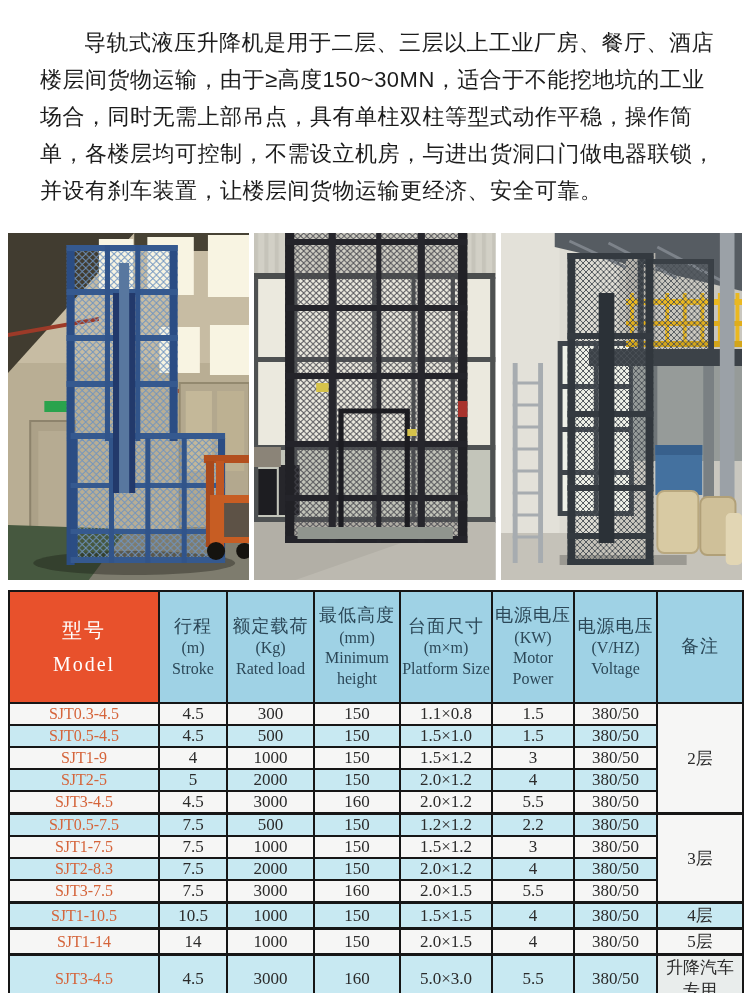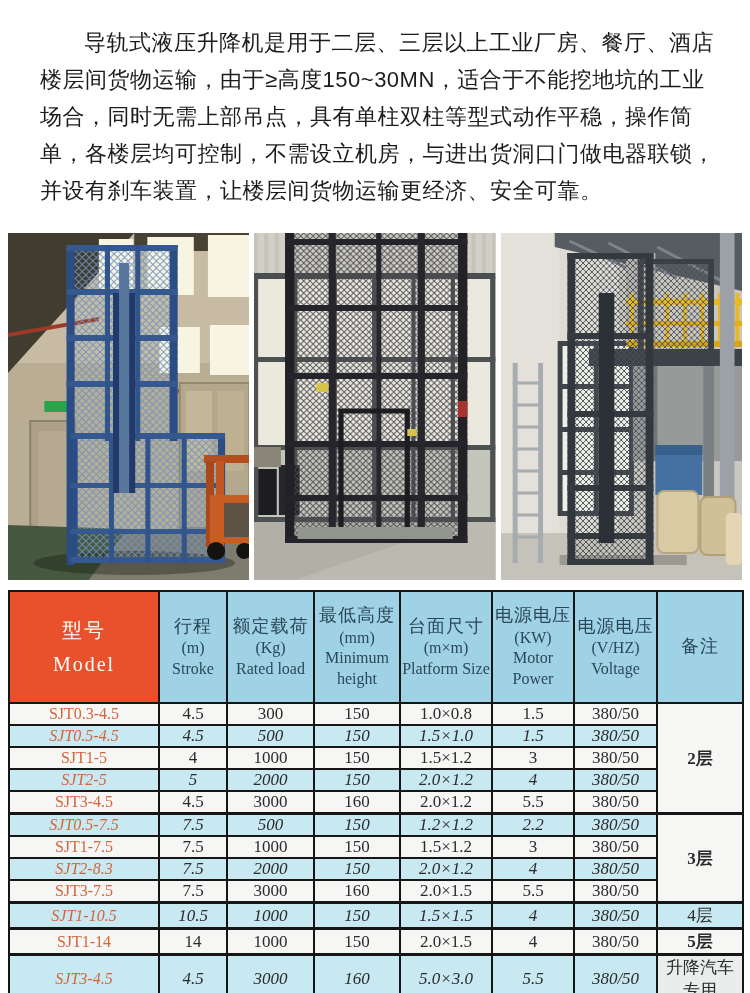--- a/index.html
+++ b/index.html
@@ -35,22 +35,22 @@
   th.blue-head {
     background:var(--header-blue); color:var(--header-text);
     font-weight:normal; font-size:16px; line-height:1.3;
   }
   th.blue-head .zh { font-size:18px; letter-spacing:1px; }
   .spec-table tbody tr { height:14px; }
   .spec-table tbody tr.tall { height:46px; }
   .spec-table tbody td { font-size:17px; color:var(--cell-text); }
   .spec-table tbody td.model { color:var(--model-text); font-size:16px; }
   .bg-light { background:var(--row-light); }
-  .bg-blue  { background:var(--row-blue);font-style:italic; }
-  .tone-light { background:var(--row-light);font-weight:bold; }
+  .bg-blue  { background:var(--row-blue); }
+  .tone-light { background:var(--row-light); }
   .tone-blue  { background:var(--row-blue); }
   .tone-gray  { background:var(--remark-gray); }
   .spec-table tbody tr.group-start td { border-top-width:3px; }
 </style>
 </head>
 <body style="--accent-orange: #e8512c; --header-blue: #9fd2e5; --row-blue: #c8e9f2; --row-light: #f6f6f5; --remark-gray: #e9edec; --model-text: #d5643a; --header-text: #2c4858; --cell-text: #2b2b2b; --border: #161616;">
 
 <p class="intro">导轨式液压升降机是用于二层、三层以上工业厂房、餐厅、酒店楼层间货物运输，由于≥高度150~30MN，适合于不能挖地坑的工业场合，同时无需上部吊点，具有单柱双柱等型式动作平稳，操作简单，各楼层均可控制，不需设立机房，与进出货洞口门做电器联锁，并设有刹车装置，让楼层间货物运输更经济、安全可靠。</p>
 
 <div class="photos">
@@ -305,36 +305,36 @@
         <div class="zh">备注</div>
       </th>
     </tr>
   </thead>
   <tbody id="spec-tbody">
       <tr>
         <td class="bg-light model">SJT0.3-4.5</td>
         <td class="bg-light">4.5</td>
         <td class="bg-light">300</td>
         <td class="bg-light">150</td>
-        <td class="bg-light">1.0×0.8</td>
+        <td class="bg-light">1.1×0.8</td>
         <td class="bg-light">1.5</td>
         <td class="bg-light">380/50</td>
         <td rowspan="5" class="remark tone-light">2层</td>
       </tr>
       <tr>
         <td class="bg-blue model">SJT0.5-4.5</td>
         <td class="bg-blue">4.5</td>
         <td class="bg-blue">500</td>
         <td class="bg-blue">150</td>
         <td class="bg-blue">1.5×1.0</td>
         <td class="bg-blue">1.5</td>
         <td class="bg-blue">380/50</td>
       </tr>
       <tr>
-        <td class="bg-light model">SJT1-5</td>
+        <td class="bg-light model">SJT1-9</td>
         <td class="bg-light">4</td>
         <td class="bg-light">1000</td>
         <td class="bg-light">150</td>
         <td class="bg-light">1.5×1.2</td>
         <td class="bg-light">3</td>
         <td class="bg-light">380/50</td>
       </tr>
       <tr>
         <td class="bg-blue model">SJT2-5</td>
         <td class="bg-blue">5</td>

